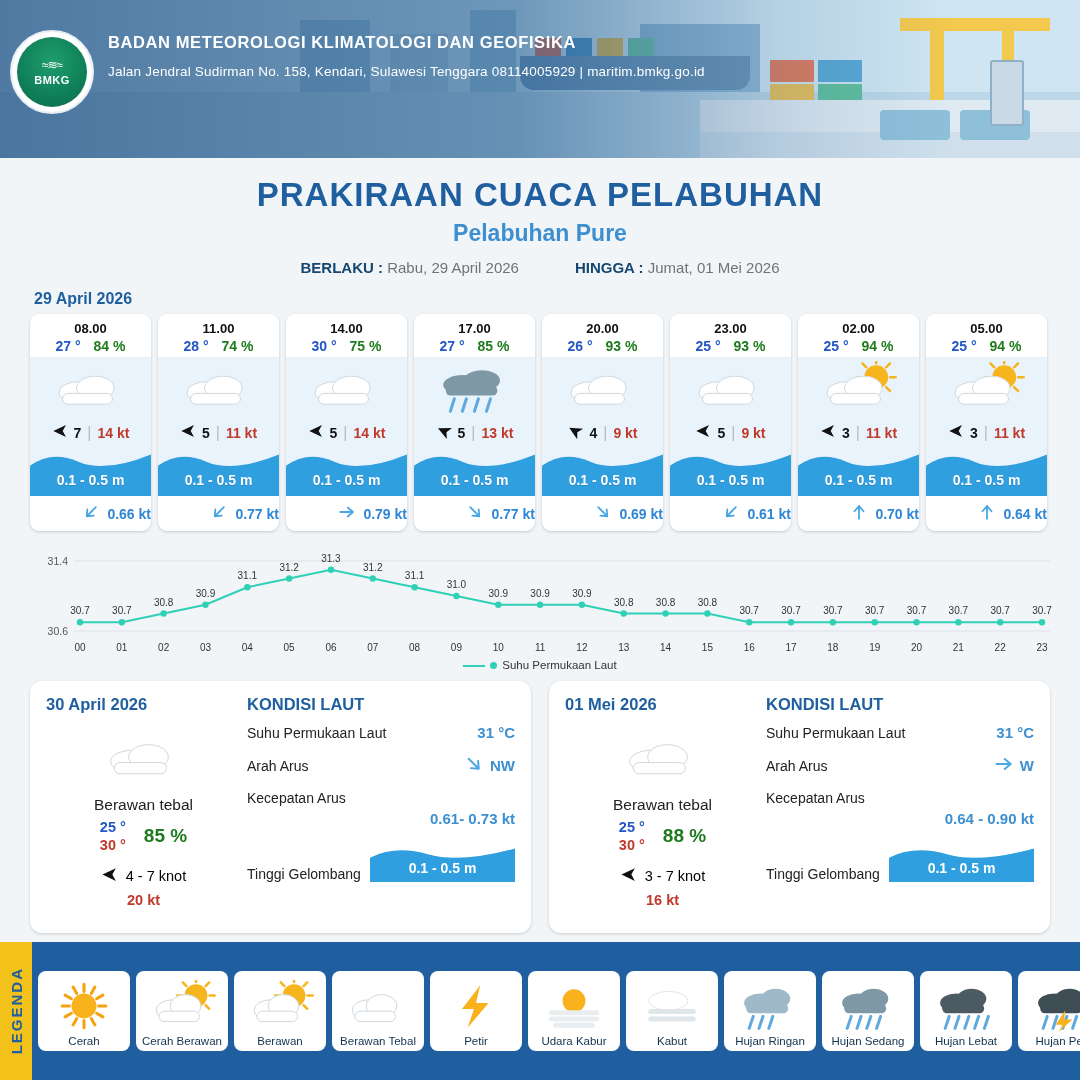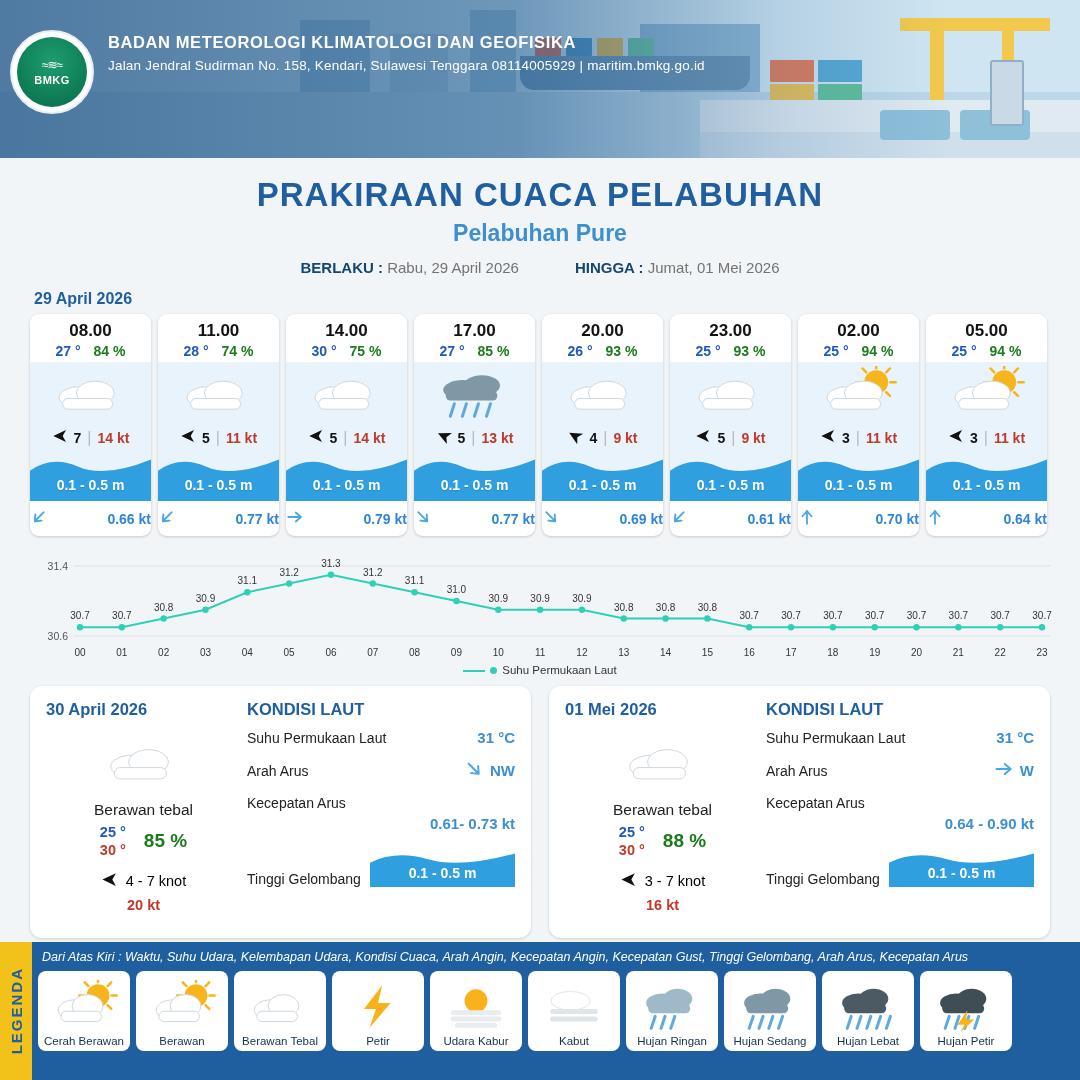--- a/index.html
+++ b/index.html
@@ -32,21 +32,21 @@
     width:70px; height:70px; border-radius:50%;
     background:radial-gradient(circle at 50% 35%, #1f9d6f 0%, #0f7f58 60%, #0b6b4a 100%);
     display:flex; flex-direction:column; align-items:center; justify-content:center;
     color:#fff;
   }
   .logo-glyph { font-size:12px; line-height:1; margin-bottom:3px; letter-spacing:-1px; }
   .logo-text { font-size:11px; font-weight:bold; letter-spacing:.5px; }
   .hdr-text { position:absolute; left:108px; top:33px; color:#fff; }
   .hdr-line1 { font-size:16.5px; font-weight:bold; letter-spacing:.6px; }
   .hdr-line2 { font-size:25px; font-weight:bold; letter-spacing:.2px; margin-top:6px; }
-  .hdr-line3 { font-size:13.5px; margin-top:6px; letter-spacing:.2px; }
+  .hdr-line3 { font-size:13.5px; margin-top:12px; letter-spacing:.2px; }
 
   
   .sky { position:absolute; left:0; top:0; width:1080px; height:92px; background:#cfe6f2; }
   .water { position:absolute; left:0; top:92px; width:1080px; height:66px; background:#bcd7e8; }
   .bld { position:absolute; background:#9ec2da; }
   .crane { position:absolute; background:#f2c94c; }
   .cont { position:absolute; border-radius:1px; }
 
   
   .title1 { text-align:center; color:#1f5fa0; font-size:33px; font-weight:bold; letter-spacing:1px; margin-top:18px; }
@@ -57,36 +57,36 @@
 
   .datelabel { color:#1f5fa0; font-size:16px; font-weight:bold; margin:14px 0 6px 34px; }
 
   
   .cards { display:flex; gap:7px; padding:0 30px; }
   .card {
     width:121px; background:#fff; border-radius:9px;
     box-shadow:0 1px 3px rgba(0,0,0,.18);
     overflow:hidden; padding-bottom:6px;
   }
-  .c-time { text-align:center; font-size:17px; font-weight:bold; color:#111; padding:7px 0 2px; }
+  .c-time { text-align:center; font-size:13px; font-weight:bold; color:#111; padding:7px 0 2px; }
   .c-th { display:flex; justify-content:center; gap:13px; padding-bottom:3px; }
   .c-temp { color:#2256c4; font-size:14px; font-weight:bold; }
   .c-hum { color:#1d7a1d; font-size:14px; font-weight:bold; }
   .c-icon { height:62px; display:flex; align-items:center; justify-content:center; background:#e8f3fb; }
   .c-wind { display:flex; align-items:center; justify-content:center; gap:6px; background:#e8f3fb; padding:4px 0 2px; }
   .c-wind .dir { font-size:15px; color:#111; }
   .c-wind .spd { font-size:14px; font-weight:bold; color:#111; }
   .c-wind .gust { font-size:14px; font-weight:bold; color:#c0392b; }
   .c-wave-wrap { position:relative; height:52px; background:#e8f3fb; }
   .wave-svg { position:absolute; left:0; bottom:0; }
   .c-wave-txt {
     position:absolute; left:0; bottom:8px; width:100%; text-align:center;
     color:#fff; font-size:14px; font-weight:bold; text-shadow:0 1px 1px rgba(0,0,0,.15);
   }
-  .c-cur { display:flex; align-items:center; justify-content:space-between; gap:7px; padding-top:7px; }
+  .c-cur { display:flex; align-items:center; justify-content:flex-end; gap:7px; padding-top:7px; }
   .c-cur .val { color:#2f86d6; font-size:14px; font-weight:bold; }
 
   
   .chart-box { margin:14px 24px 0 24px; height:112px; position:relative; }
   .legend-sst { text-align:center; font-size:11.5px; color:#333; margin-top:2px; }
   .legend-sst .lg-line { display:inline-block; width:22px; height:2px; background:#2fd0b5; vertical-align:middle; margin-right:5px; }
   .legend-sst .lg-dot { display:inline-block; width:7px; height:7px; border-radius:50%; background:#2fd0b5; vertical-align:middle; margin-right:5px; }
 
   
   .days { display:flex; gap:18px; padding:10px 30px 0 30px; }
@@ -714,22 +714,41 @@
         </span>
       </div>
     </div>
     </div>
   </div>
 
 <div class="legend">
   <div class="legend-side">
     <span>LEGENDA</span>
   </div>
-  <div class="legend-note">Dari Atas Kiri : Waktu, Suhu Udara, Kelembapan Udara, Kondisi Cuaca, Arah Angin, Kecepatan Angin, Kecepatan Gust, Tinggi Gelombang, Arah Arus, Kecepatan Arus</div>
   <div class="legend-items" id="legitems">
+      <div class="lg-item">
+        <div class="lg-ic">
+          <svg width="70" height="52" viewBox="0 0 70 52">
+            <line x1="49.56" y1="26" x2="56.84" y2="26" stroke="#f7a20d" stroke-width="3" stroke-linecap="round"></line>
+            <line x1="47.60932987910143" y1="33.28" x2="53.91399481865214" y2="36.92" stroke="#f7a20d" stroke-width="3" stroke-linecap="round"></line>
+            <line x1="42.28" y1="38.60932987910143" x2="45.92" y2="44.91399481865214" stroke="#f7a20d" stroke-width="3" stroke-linecap="round"></line>
+            <line x1="35" y1="40.56" x2="35" y2="47.84" stroke="#f7a20d" stroke-width="3" stroke-linecap="round"></line>
+            <line x1="27.720000000000002" y1="38.60932987910143" x2="24.080000000000005" y2="44.91399481865214" stroke="#f7a20d" stroke-width="3" stroke-linecap="round"></line>
+            <line x1="22.39067012089857" y1="33.28" x2="16.086005181347858" y2="36.92" stroke="#f7a20d" stroke-width="3" stroke-linecap="round"></line>
+            <line x1="20.439999999999998" y1="26.000000000000004" x2="13.16" y2="26.000000000000004" stroke="#f7a20d" stroke-width="3" stroke-linecap="round"></line>
+            <line x1="22.39067012089857" y1="18.72" x2="16.08600518134786" y2="15.079999999999998" stroke="#f7a20d" stroke-width="3" stroke-linecap="round"></line>
+            <line x1="27.71999999999999" y1="13.390670120898575" x2="24.07999999999999" y2="7.086005181347865" stroke="#f7a20d" stroke-width="3" stroke-linecap="round"></line>
+            <line x1="35" y1="11.439999999999998" x2="34.99999999999999" y2="4.16" stroke="#f7a20d" stroke-width="3" stroke-linecap="round"></line>
+            <line x1="42.28" y1="13.390670120898571" x2="45.92" y2="7.086005181347861" stroke="#f7a20d" stroke-width="3" stroke-linecap="round"></line>
+            <line x1="47.60932987910142" y1="18.71999999999999" x2="53.913994818652135" y2="15.079999999999991" stroke="#f7a20d" stroke-width="3" stroke-linecap="round"></line>
+            <circle cx="35" cy="26" r="12.48" fill="#f9b21c"></circle>
+          </svg>
+        </div>
+                  <div class="lg-cap">Cerah</div>
+      </div>
       <div class="lg-item">
         <div class="lg-ic">
           <svg width="70" height="52" viewBox="0 0 70 52">
     <circle cx="49" cy="15.6" r="11.44" fill="#f7b51d"></circle>
      <line x1="62.519999999999996" y1="15.6" x2="67.72" y2="15.6" stroke="#f7b51d" stroke-width="2.5" stroke-linecap="round"></line>
             <line x1="58.560083681642126" y1="25.16008368164212" x2="62.237038943812166" y2="28.837038943812168" stroke="#f7b51d" stroke-width="2.5" stroke-linecap="round"></line>
             <line x1="49" y1="29.119999999999997" x2="49" y2="34.32" stroke="#f7b51d" stroke-width="2.5" stroke-linecap="round"></line>
             <line x1="39.43991631835788" y1="25.16008368164212" x2="35.762961056187834" y2="28.837038943812168" stroke="#f7b51d" stroke-width="2.5" stroke-linecap="round"></line>
             <line x1="35.480000000000004" y1="15.600000000000001" x2="30.28" y2="15.600000000000001" stroke="#f7b51d" stroke-width="2.5" stroke-linecap="round"></line>
             <line x1="39.439916318357874" y1="6.039916318357879" x2="35.76296105618783" y2="2.3629610561878316" stroke="#f7b51d" stroke-width="2.5" stroke-linecap="round"></line>

